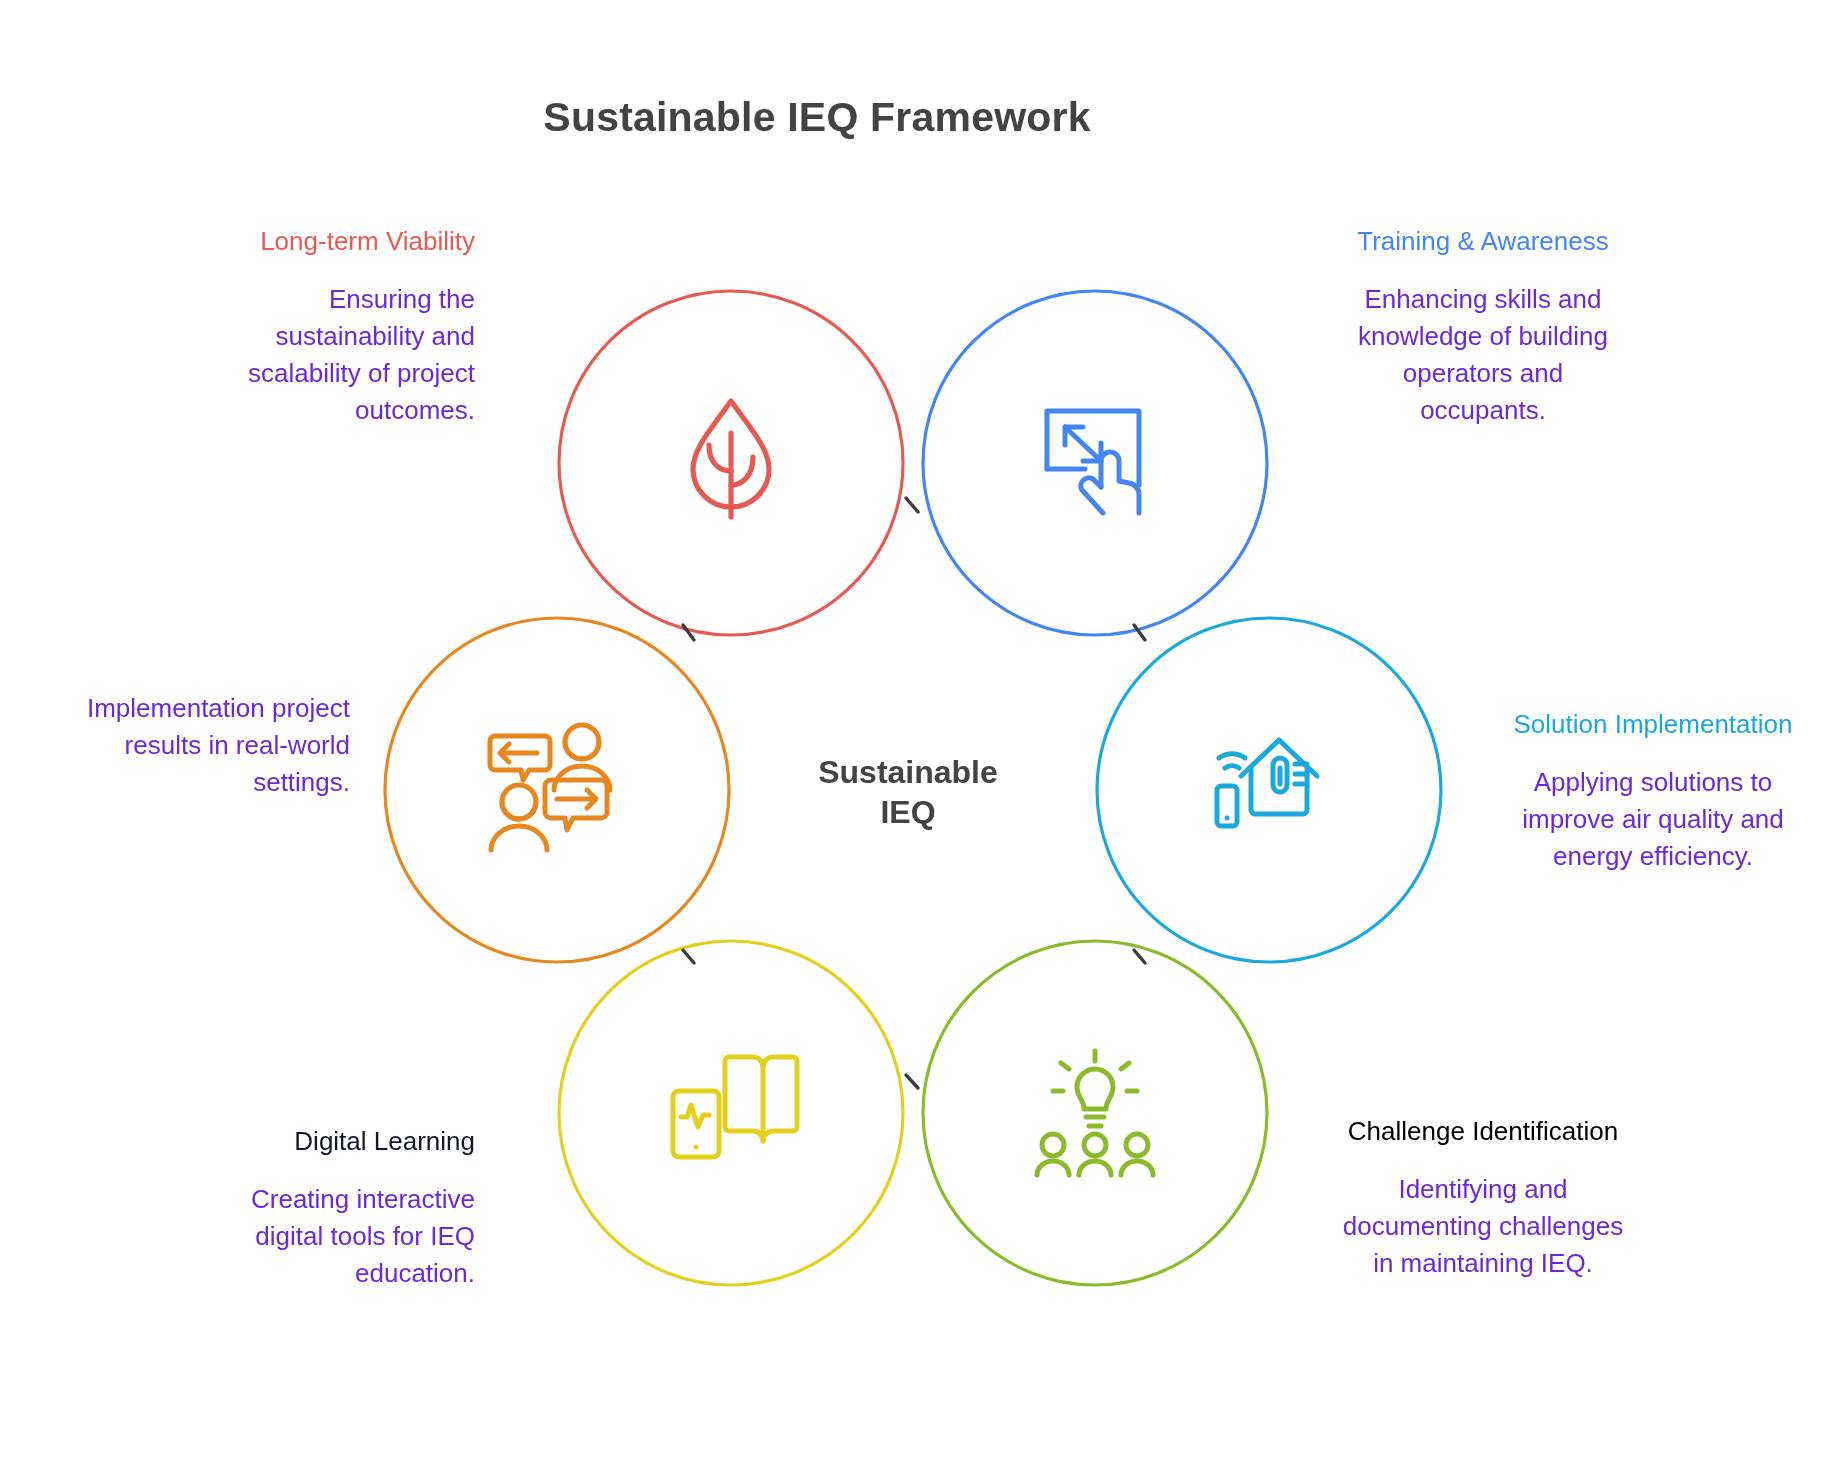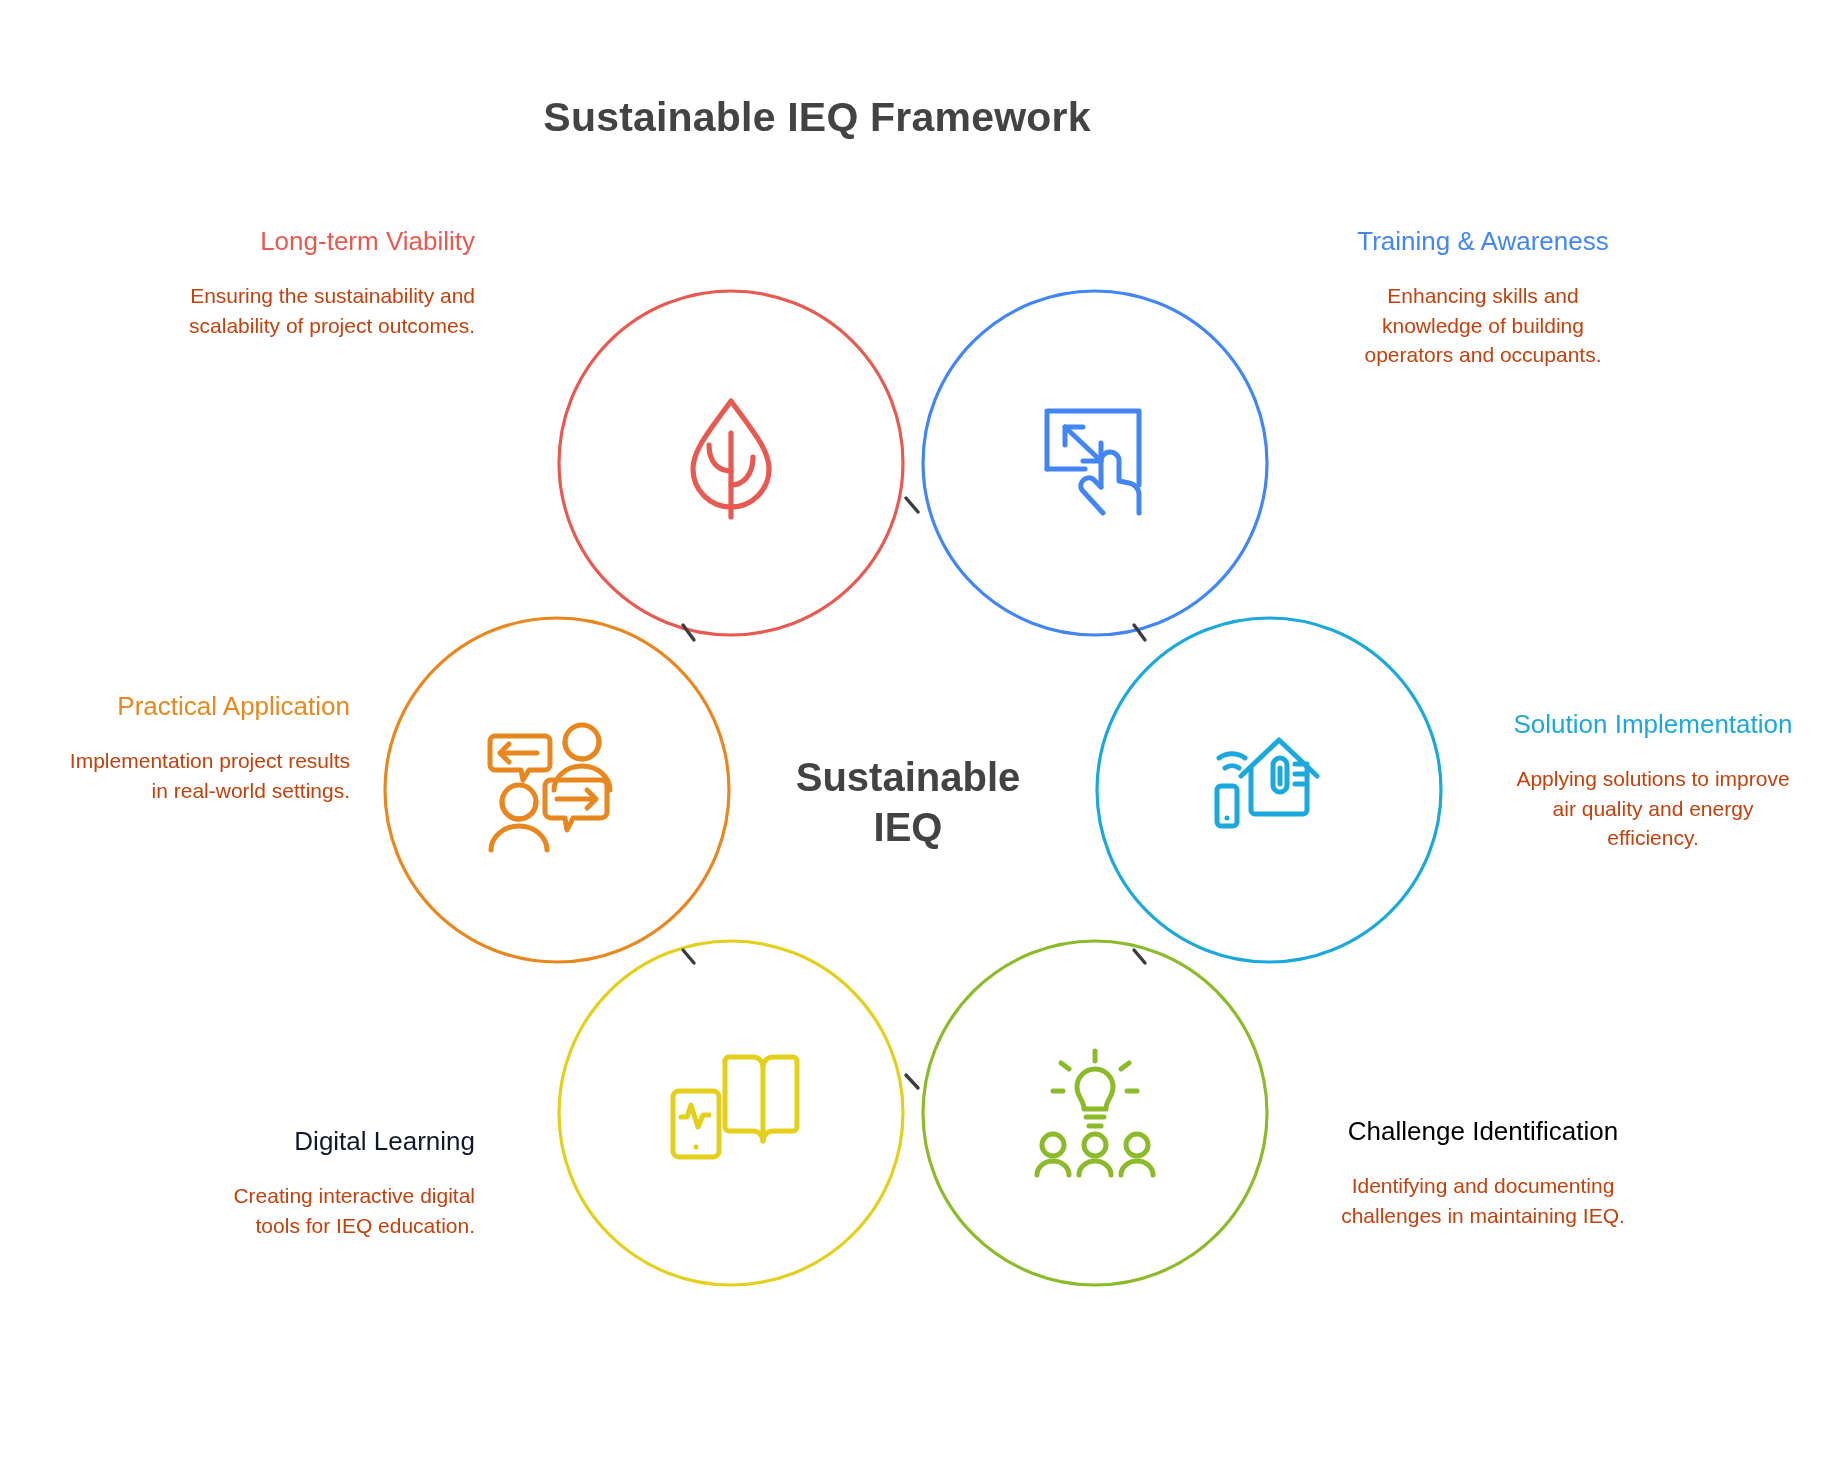--- a/index.html
+++ b/index.html
@@ -39,39 +39,39 @@
     width: 1826px;
     height: 1465px;
     pointer-events: none;
   }
   .center-label {
     position: absolute;
     left: 763px;
     top: 752px;
     width: 290px;
     text-align: center;
-    font-size: 40px;
+    font-size: 32px;
     font-weight: bold;
     line-height: 1.25;
     color: #434343;
   }
   .node {
     position: absolute;
     width: 290px;
   }
   .node .heading {
     font-size: 26px;
     line-height: 1.3;
     margin-bottom: 22px;
     font-weight: normal;
   }
   .node .desc {
-    font-size: 21px;
+    font-size: 26px;
     line-height: 1.42;
-    color: #c2410c;
+    color: #6d28d9;
   }
   .node.right { text-align: center; }
   .node.left  { text-align: right; }
 
   
   #node-longterm   { left: 185px;  top: 225px; }
   #node-training   { left: 1338px; top: 225px; }
   #node-practical  { left: 60px;   top: 690px; }
   #node-solution   { left: 1508px; top: 680px; margin-top: 28px; }
   #node-digital    { left: 185px;  top: 1125px; }
@@ -183,21 +183,20 @@
     <div class="heading" style="color:#E85A51">Long-term Viability</div>
     <div class="desc">Ensuring the sustainability and scalability of project outcomes.</div>
   </div>
 
   <div class="node right" id="node-training">
     <div class="heading" style="color:#4285F4">Training &amp; Awareness</div>
     <div class="desc">Enhancing skills and knowledge of building operators and occupants.</div>
   </div>
 
   <div class="node left" id="node-practical">
-    <div class="heading" style="color:#E8871E">Practical Application</div>
     <div class="desc">Implementation project results in real-world settings.</div>
   </div>
 
   <div class="node right" id="node-solution">
     <div class="heading" style="color:#1BA8DD">Solution Implementation</div>
     <div class="desc">Applying solutions to improve air quality and energy efficiency.</div>
   </div>
 
   <div class="node left" id="node-digital">
     <div class="heading" style="color:#0f172a">Digital Learning</div>

